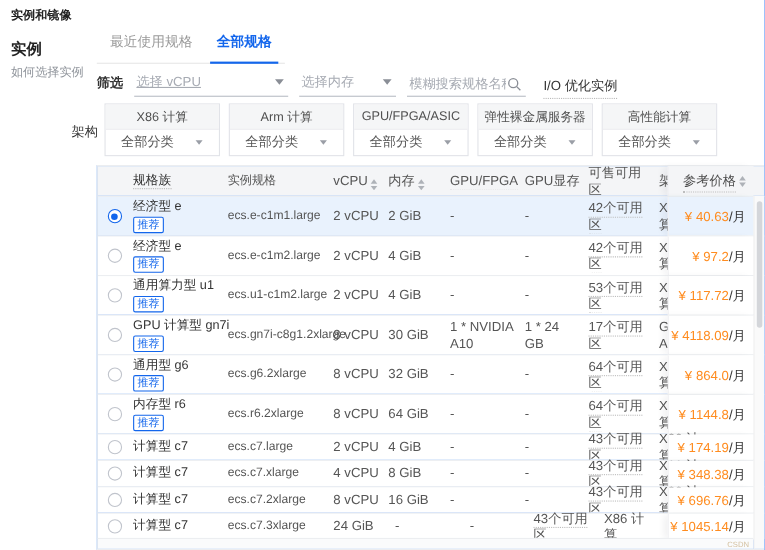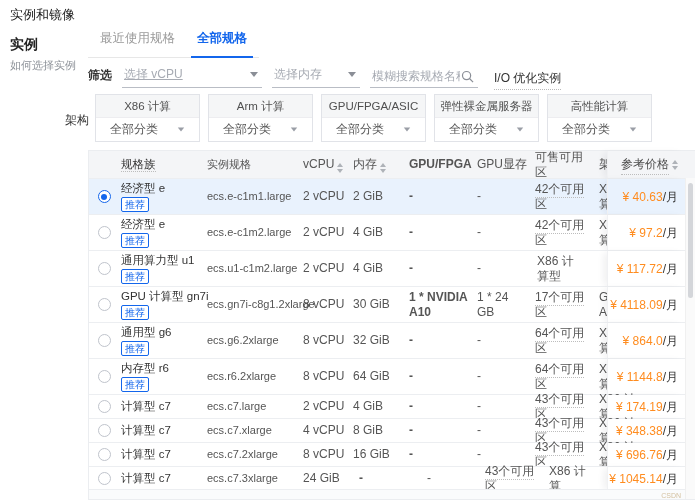--- a/index.html
+++ b/index.html
@@ -1,21 +1,21 @@
 <!DOCTYPE html>
 <html><head>
 <meta charset="utf-8">
 <style>
   * { margin:0; padding:0; box-sizing:border-box; }
   html,body { width:695px; height:500px; }
   body {
     position:relative; overflow:hidden; background:#fff;
     font-family:"Liberation Sans","DejaVu Sans",sans-serif; color:#333;
   }
-  .page-title { position:absolute; left:10px; top:6px; font-size:13px; font-weight:normal; color:#222; }
+  .page-title { position:absolute; left:10px; top:6px; font-size:11px; font-weight:bold; color:#222; }
   .section-title { position:absolute; left:10px; top:36px; font-size:14px; font-weight:bold; color:#222; }
   .section-help { position:absolute; left:10px; top:58px; font-size:11px; color:#8d9299; cursor:pointer; }
 
   
   .tabs { position:absolute; left:88px; top:30px; display:flex; gap:10px; padding:0 6px; border-bottom:1px solid #e7e7e7; }
   .tab { padding:0 6px 9px; font-size:12.5px; color:#9a9a9a; cursor:pointer; }
   .tab.active { color:#1366ec; font-weight:bold; border-bottom:2px solid #1366ec; margin-bottom:-1px; }
 
   
   .filter-row { position:absolute; left:88px; top:64px; height:24px; display:flex; align-items:flex-end; }
@@ -46,21 +46,21 @@
   .spec-table { position:absolute; left:88px; top:150px; width:607px; height:350px;
                 border:1px solid #ebedf0; border-right:none; background:#3b82f6; }
   .thead { height:27px; background:#f4f5f7; display:flex; align-items:center; font-size:12px; color:#4c4c4c; position:relative; }
   .tr { display:flex; align-items:center; border-top:1px solid #eceef1; position:relative; background:#fff; cursor:pointer; }
   .tr.tall { height:36px; } .tr.short { height:24px; }
   .tr.selected { background:#e9f2fd; }
   .c { flex:none; padding:0 4px; font-size:12px; color:#555; line-height:1.25; overflow:hidden; }
   .c-radio  { width:30px; display:flex; justify-content:center; overflow:visible; }
   .c-family { width:84px; font-size:11.5px; color:#333; padding:0 2px; white-space:nowrap; overflow:visible; }
   .c-spec   { width:96px; font-size:11px; white-space:nowrap; overflow:visible; }
-  .c-vcpu   { width:50px; } .c-mem { width:56px; } .c-gpu { width:68px;font-weight:bold; }
+  .c-vcpu   { width:50px; } .c-mem { width:56px; } .c-gpu { width:68px; }
   .c-gpumem { width:60px; } .c-zones { width:62px; padding:0 2px; } .c-arch { width:54px; }
   .dotted { border-bottom:1px dotted #bdbdbd; padding-bottom:1px; }
   .sort { display:inline-flex; flex-direction:column; gap:2px; margin-left:3px; vertical-align:1px; cursor:pointer; }
   .tri-up   { width:0; height:0; border-left:3.5px solid transparent; border-right:3.5px solid transparent; border-bottom:4px solid #aeb2b8; }
   .tri-down { width:0; height:0; border-left:3.5px solid transparent; border-right:3.5px solid transparent; border-top:4px solid #aeb2b8; }
   .badge { display:inline-block; margin-top:2px; padding:0 3px; border:1px solid #1366ec; color:#1366ec;
            font-size:10px; line-height:13px; border-radius:2px; background:#fff; }
   .radio { width:13px; height:13px; border:1px solid #c0c4cc; border-radius:50%; background:#fff; position:relative; cursor:pointer; }
   .radio.checked { border:1.5px solid #1366ec; }
   .radio.checked::after { content:""; position:absolute; left:2.5px; top:2.5px; right:2.5px; bottom:2.5px; background:#1366ec; border-radius:50%; }
@@ -231,20 +231,21 @@
         </div>
     <div class="c c-family">
       <div>通用算力型 u1</div>
       <span class="badge">推荐</span>
     </div>
     <div class="c c-spec">ecs.u1-c1m2.large</div>
     <div class="c c-vcpu">2 vCPU</div>
     <div class="c c-mem">4 GiB</div>
     <div class="c c-gpu">-</div>
     <div class="c c-gpumem">-</div>
+    <div class="c c-zones"><span class="dotted">53个可用区</span></div>
     <div class="c c-arch">X86 计算型</div>
     <div class="price-cell">
       <span class="price-val">¥ 117.72</span>
       <span class="price-unit">/月</span>
     </div>
   </div>
       <div class="tr tall">
     <div class="c c-radio">
           <span class="radio"></span>
         </div>

